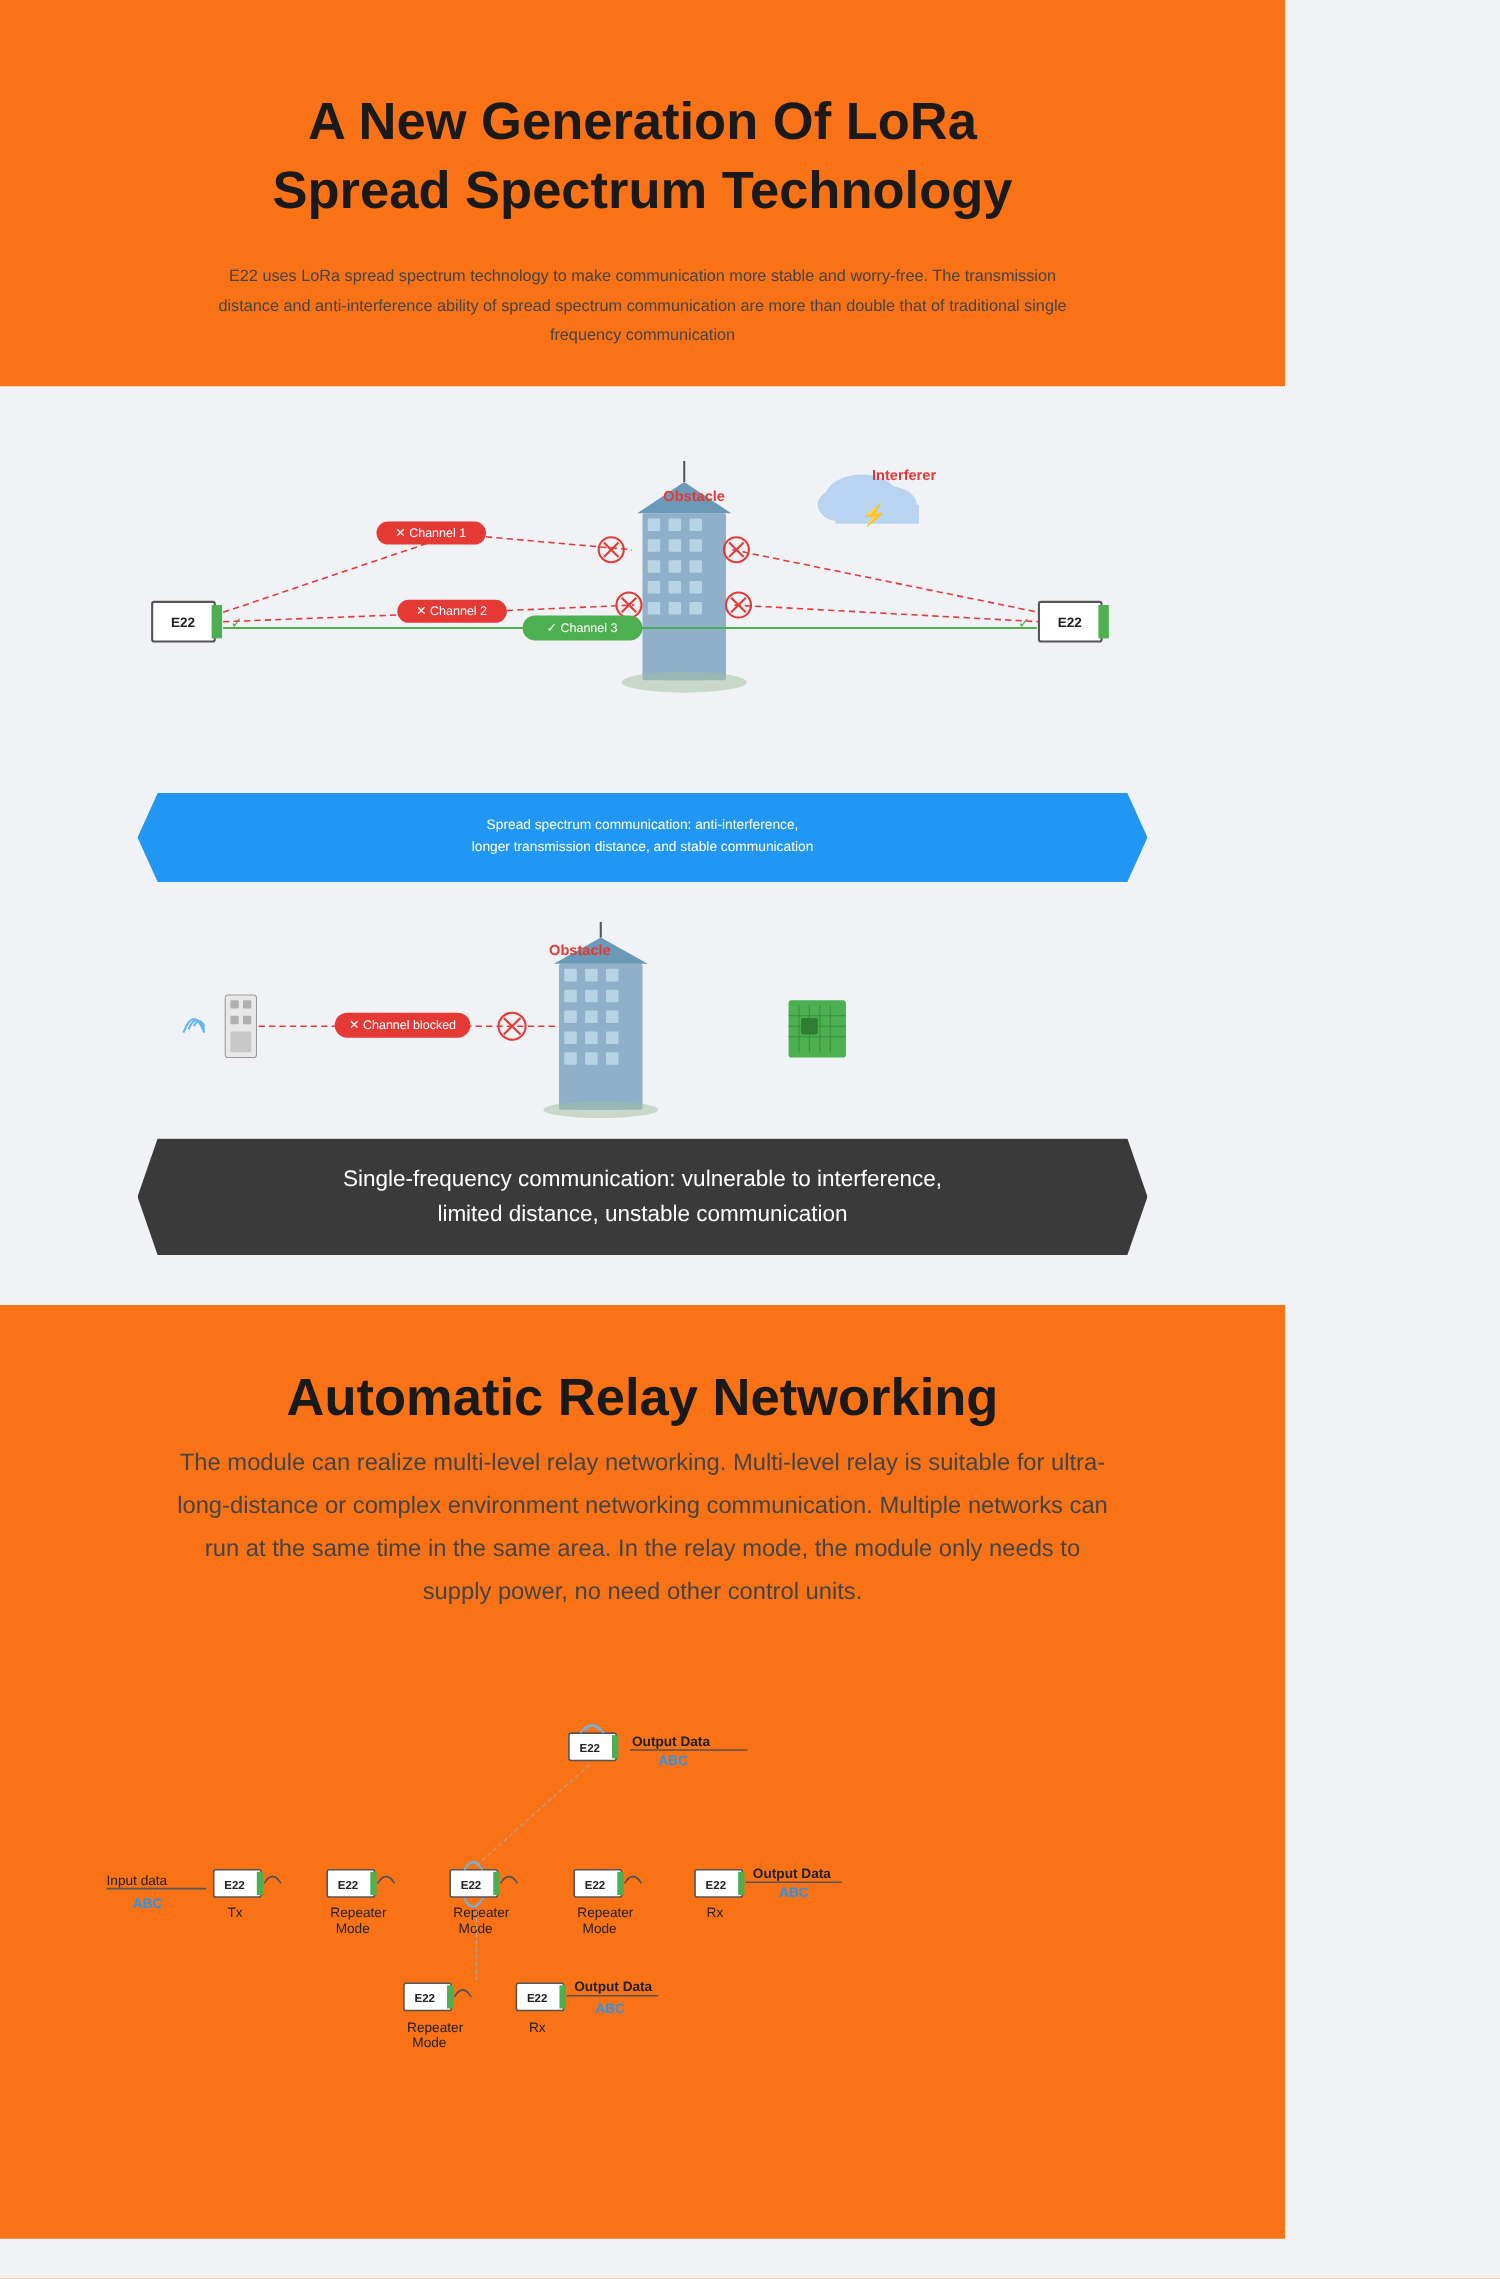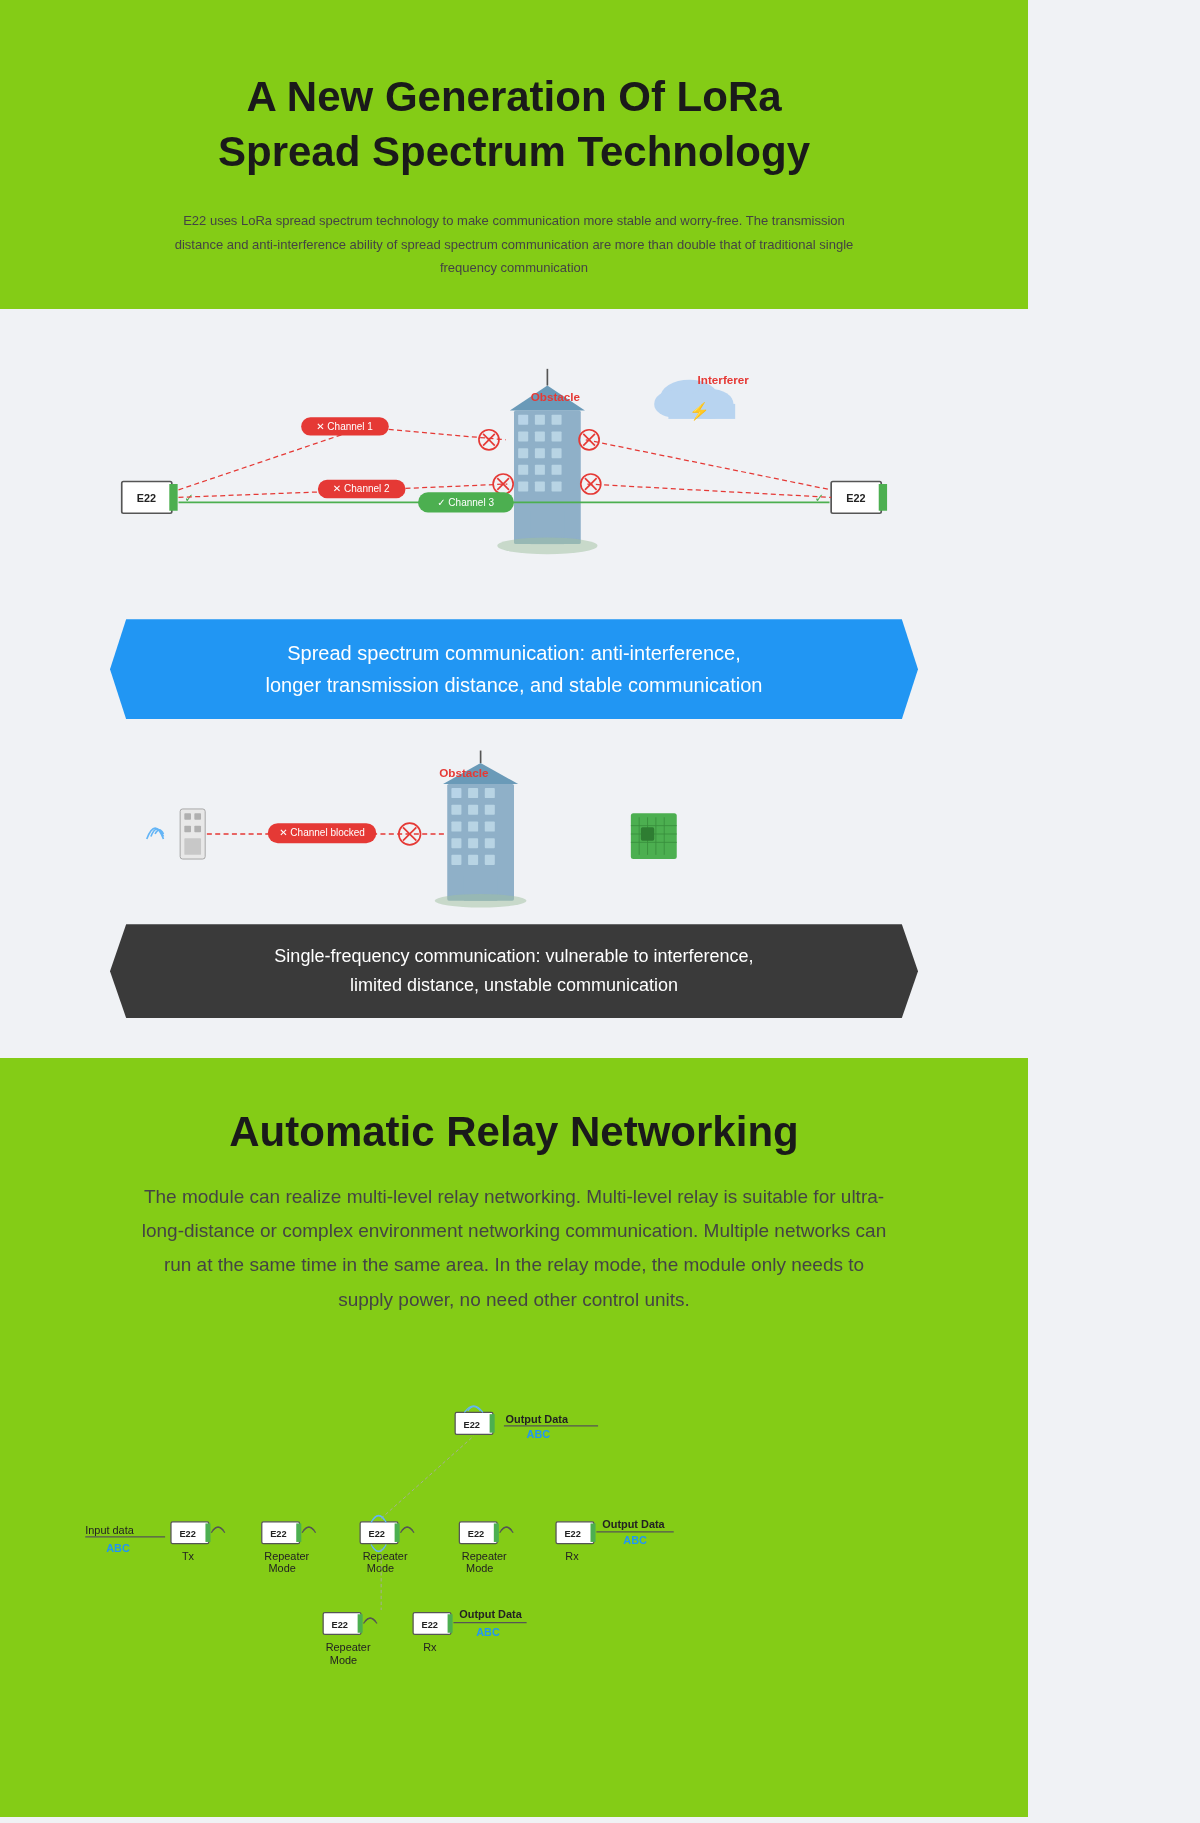--- a/index.html
+++ b/index.html
@@ -6,21 +6,21 @@
     body {
       background: #f0f2f5;
       font-family: Arial, sans-serif;
       width: 1200px;
       min-height: 1823px;
       overflow-x: hidden;
     }
 
     .page-wrapper {
       width: 1028px;
-      background: #84cc16;
+      background: #f97316;
       padding: 40px 0;
     }
 
     
     .main-title {
       text-align: center;
       font-size: 42px;
       font-weight: 900;
       color: #1a1a1a;
       line-height: 1.3;
@@ -40,24 +40,24 @@
       background: #f0f2f5;
       padding: 10px 80px 40px;
     }
 
     
     .blue-banner {
       background: #2196f3;
       color: white;
       text-align: center;
       padding: 18px 40px;
-      font-size: 20px;
+      font-size: 11px;
       line-height: 1.6;
       clip-path: polygon(2% 0%, 98% 0%, 100% 50%, 98% 100%, 2% 100%, 0% 50%);
-      margin: 0 30px;
+      margin: 15px 30px;
     }
 
     .dark-banner {
       background: #3a3a3a;
       color: white;
       text-align: center;
       padding: 18px 40px;
       font-size: 18px;
       line-height: 1.6;
       clip-path: polygon(2% 0%, 98% 0%, 100% 50%, 98% 100%, 2% 100%, 0% 50%);
@@ -73,21 +73,21 @@
     
     .relay-section {
       padding: 50px 60px 40px;
     }
 
     .relay-title {
       text-align: center;
       font-size: 42px;
       font-weight: 900;
       color: #1a1a1a;
-      margin-bottom: 24px;
+      margin-bottom: 12px;
     }
 
     .relay-subtitle {
       text-align: center;
       color: #444;
       font-size: 19px;
       line-height: 1.8;
       padding: 0 80px 40px;
     }
 

